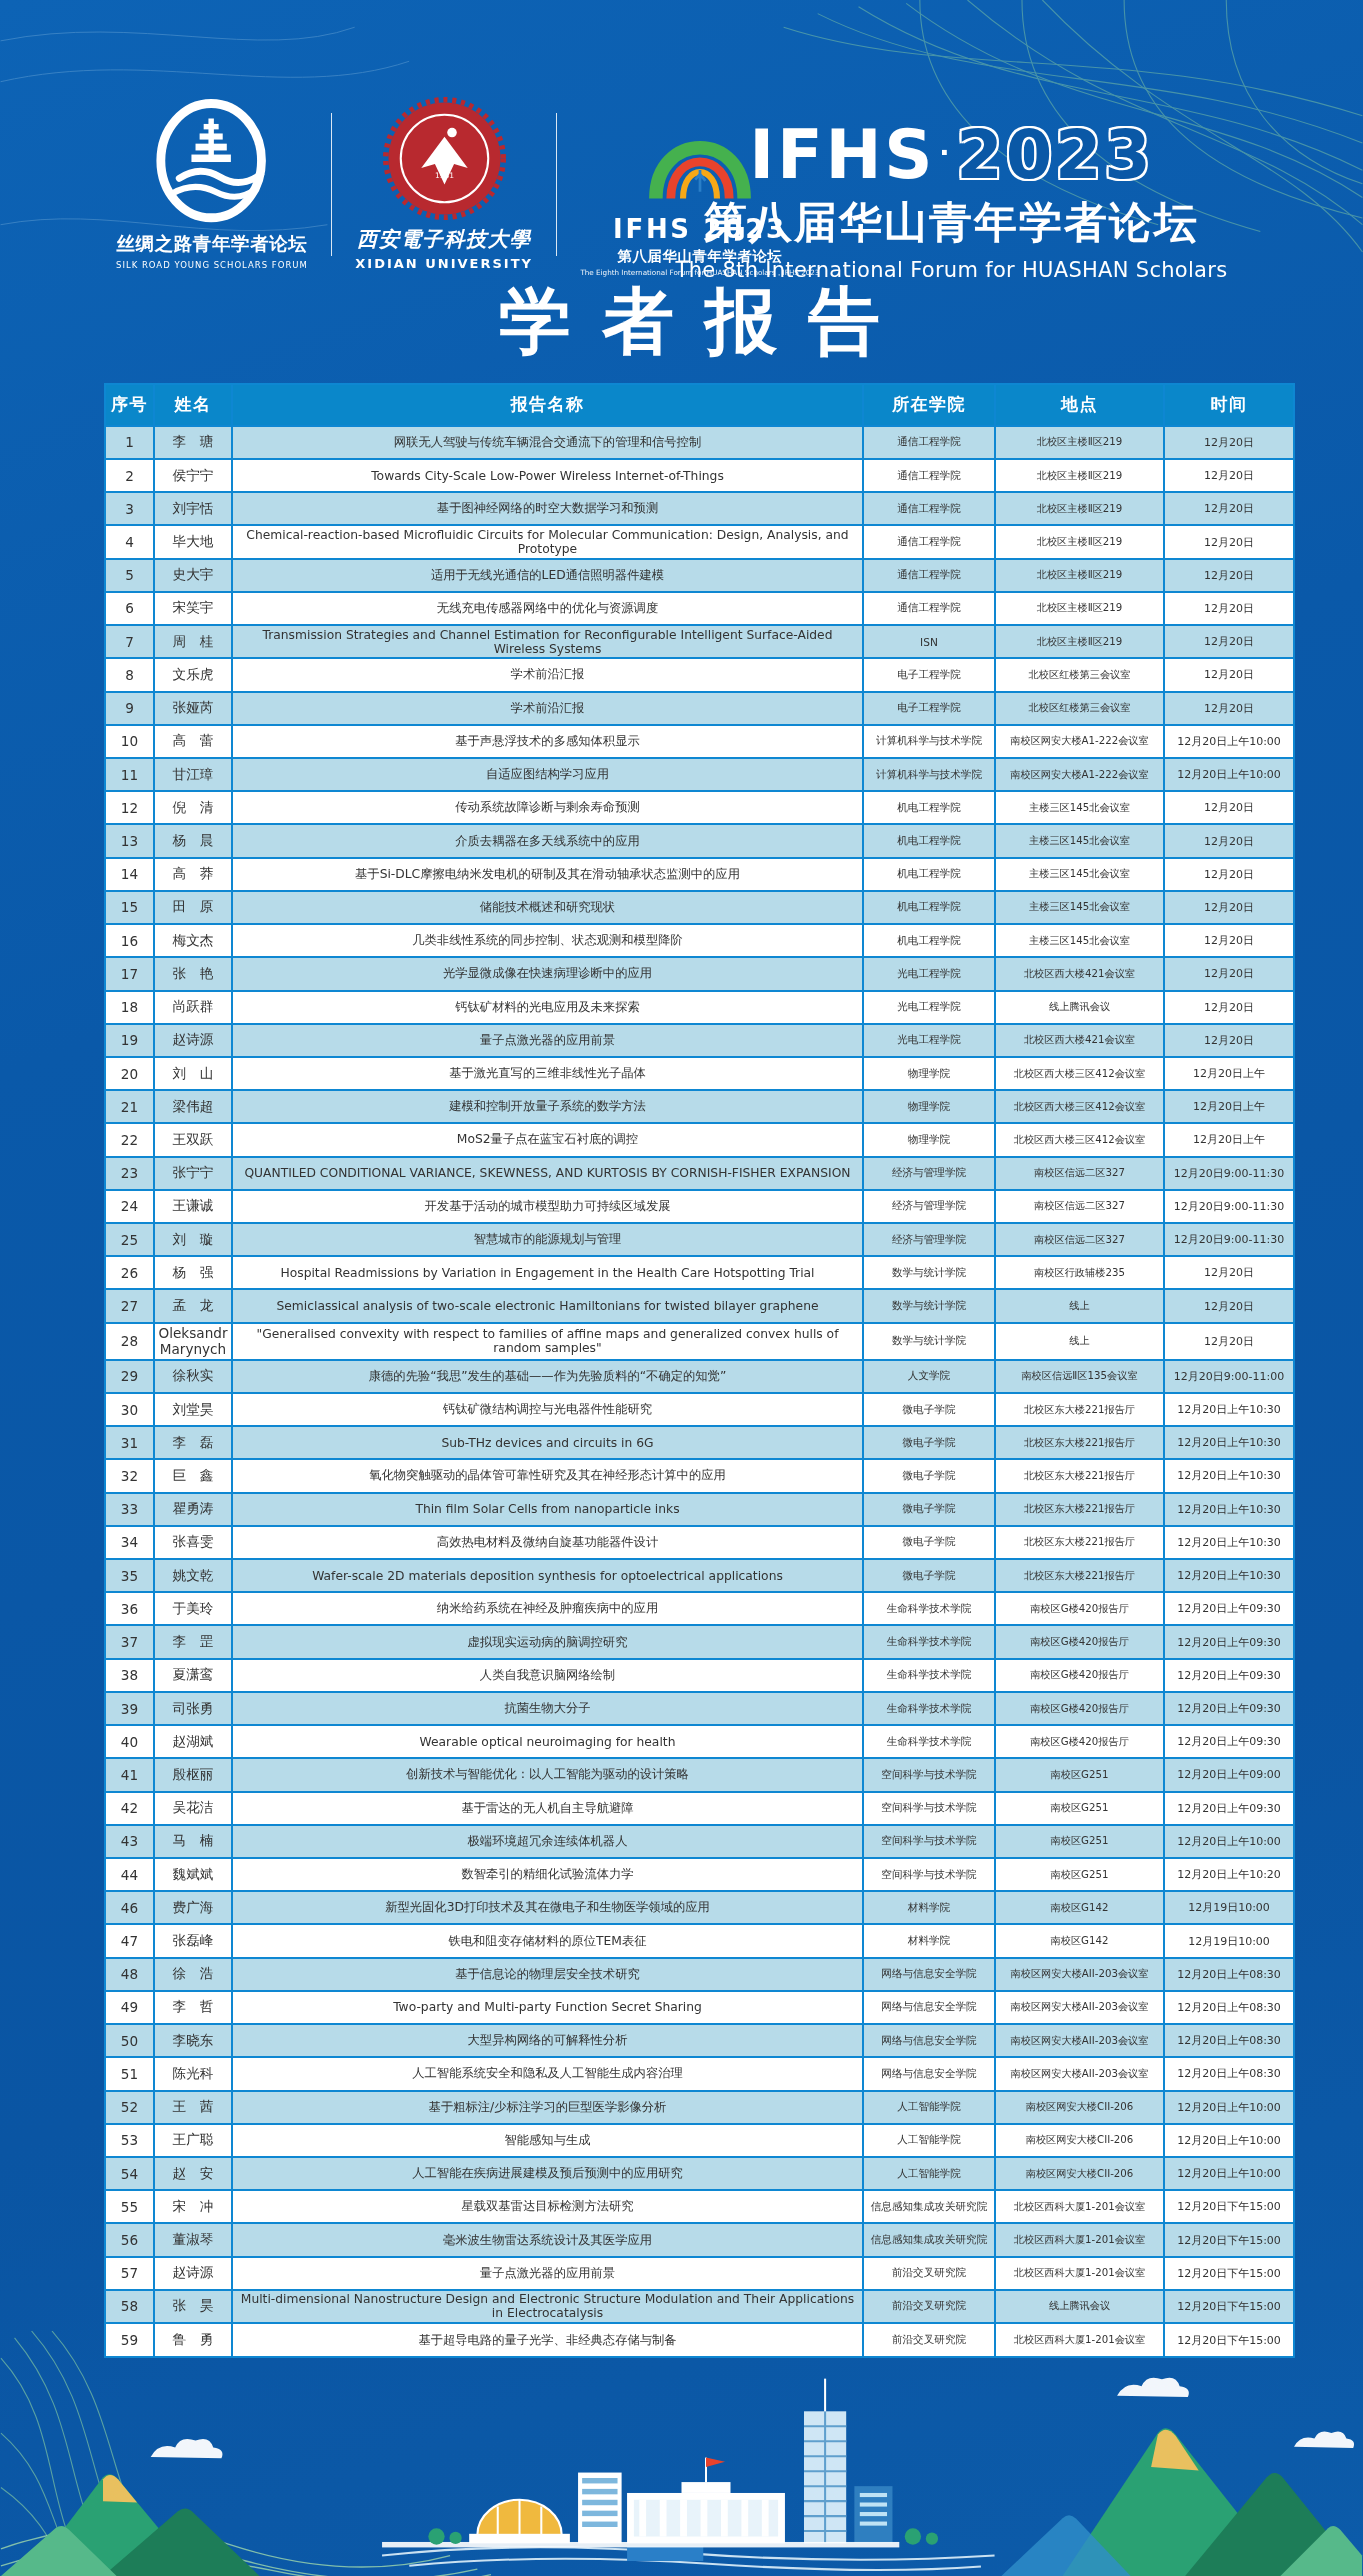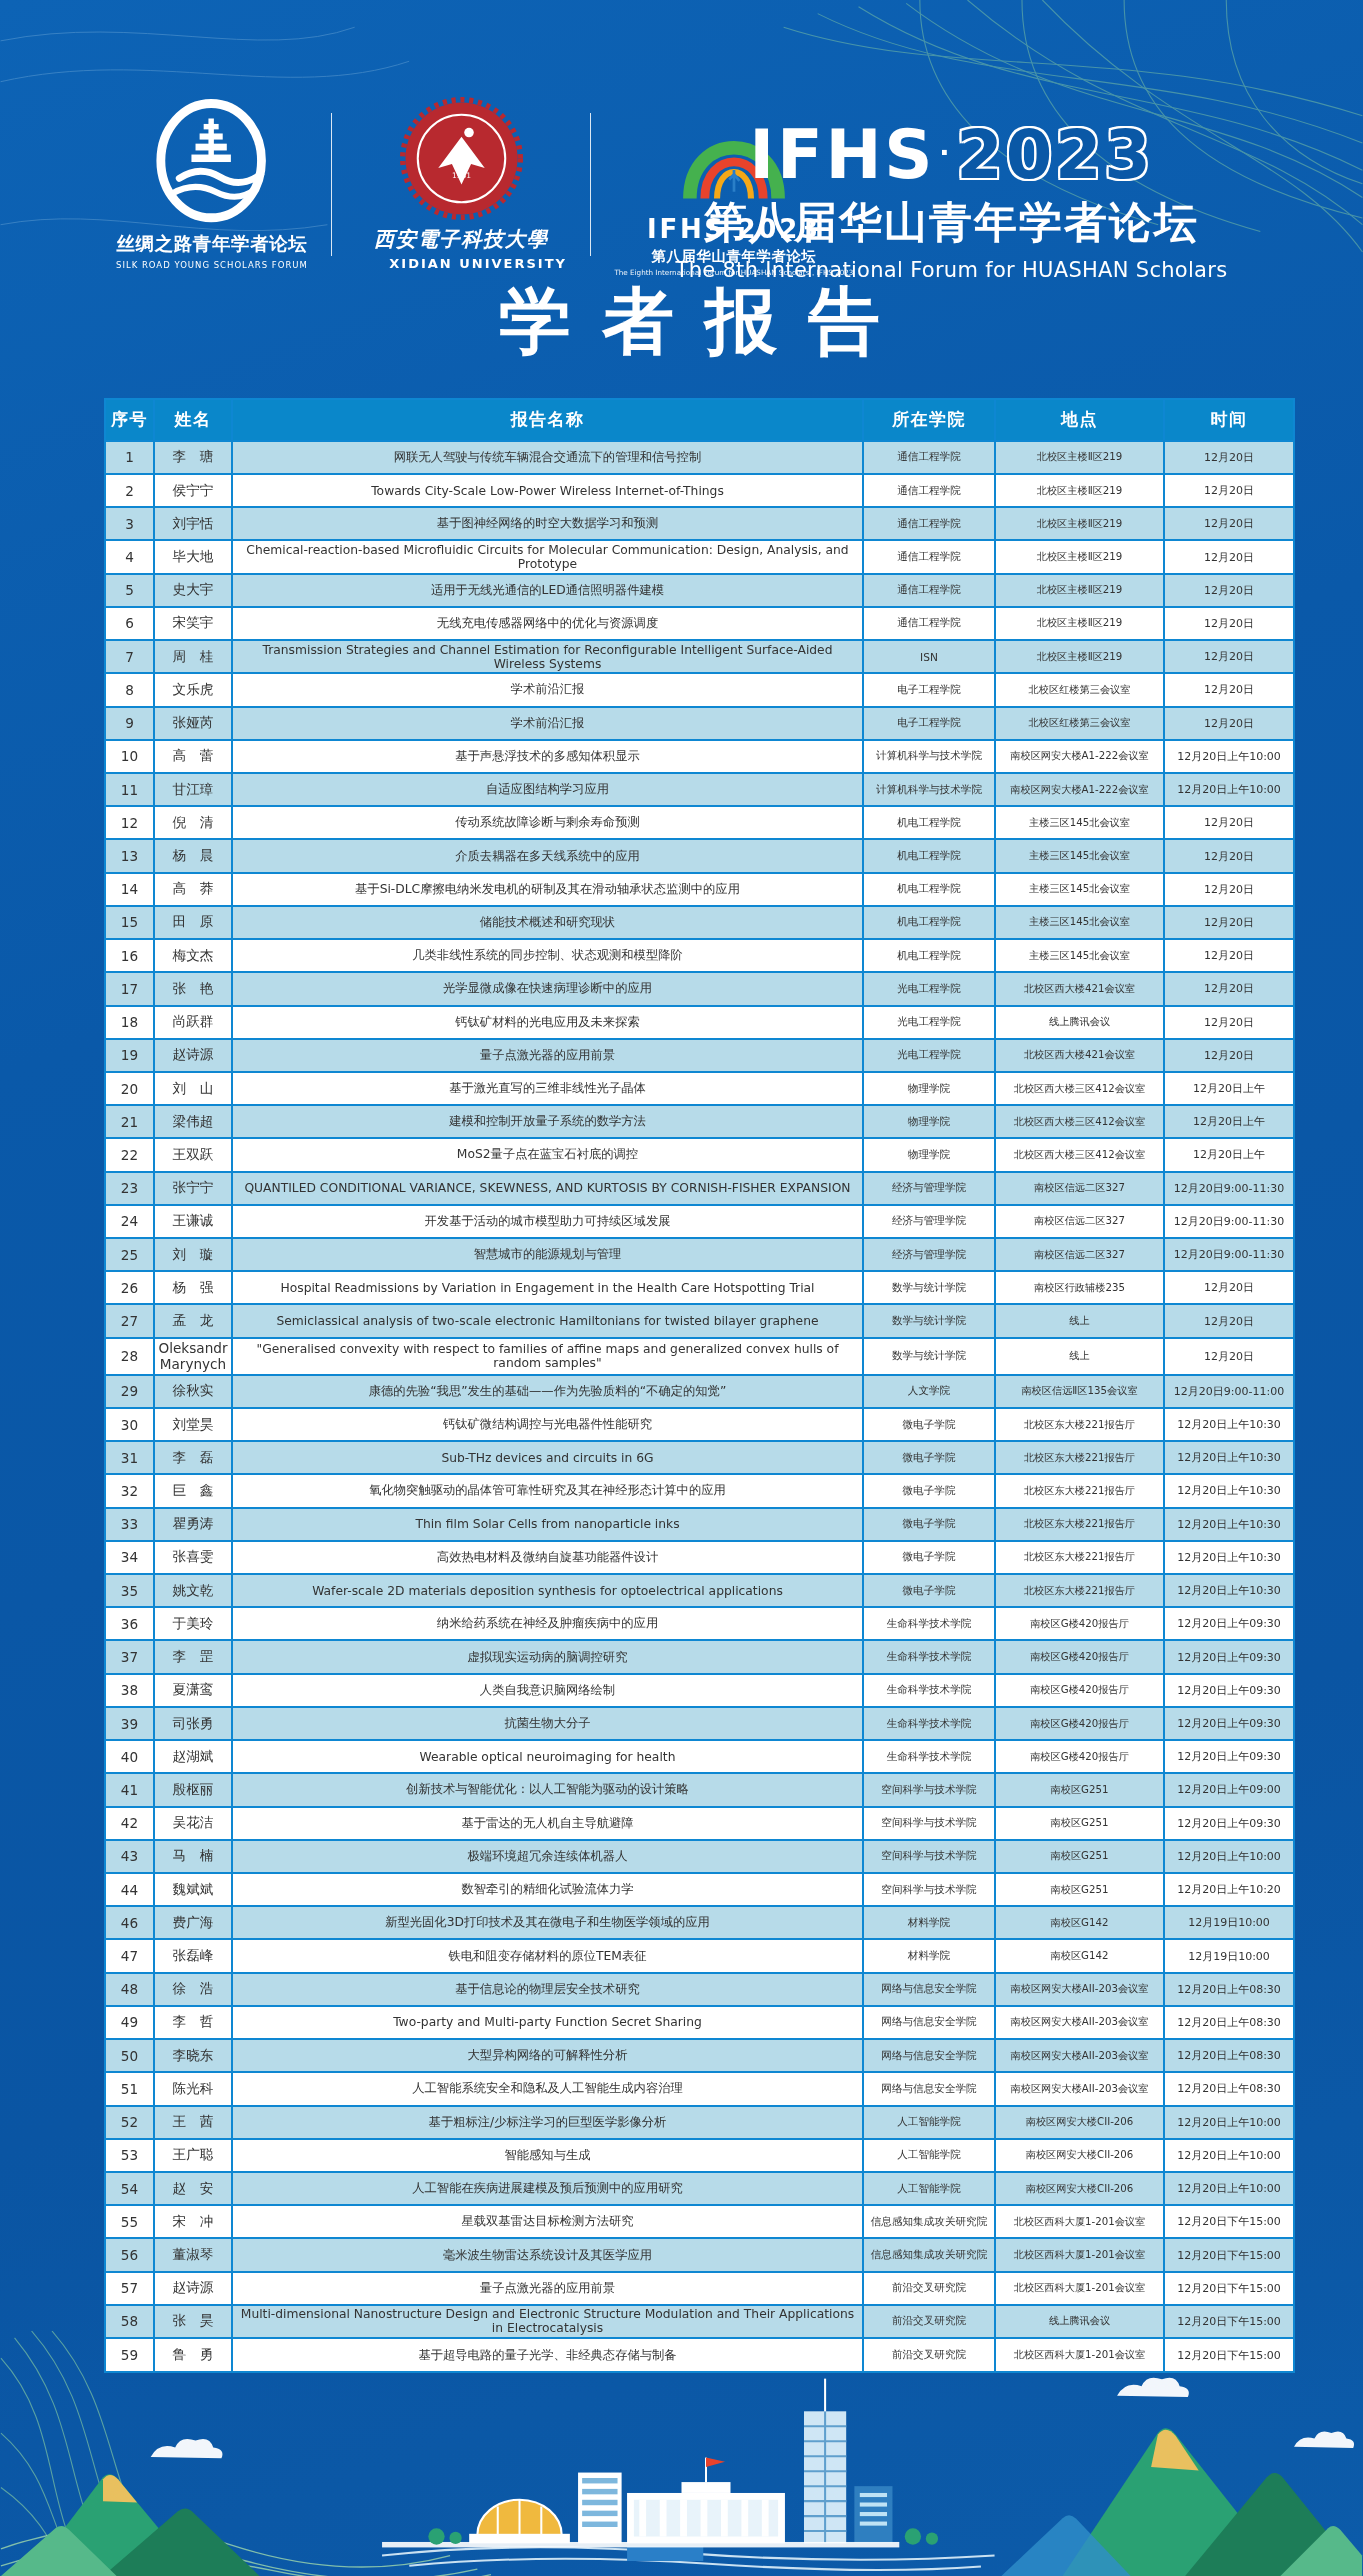--- a/index.html
+++ b/index.html
@@ -12,41 +12,41 @@
   .deco{position:absolute;pointer-events:none;}
   .deco-top{top:0;left:0;}
   .deco-bottom{bottom:0;left:0;}
   
   .logos{position:absolute;left:116px;top:82px;height:204px;display:flex;align-items:center;}
   .logo{display:flex;flex-direction:column;align-items:center;justify-content:center;text-align:left;}
   .logo-divider{width:1.4px;height:143px;background:rgba(255,255,255,.85);margin:0 23px;}
   .logo1 .cap-cn{font-size:18.4px;font-weight:bold;letter-spacing:0.7px;margin-top:6.8px;}
   .logo1 .cap-en{font-size:8.5px;letter-spacing:1px;margin-top:3.4px;}
   .logo2 .cap-script{font-size:20.4px;font-weight:bold;font-style:italic;margin-top:5.5px;letter-spacing:1.4px;}
-  .logo2 .cap-en{font-size:13px;font-weight:bold;letter-spacing:2px;margin-top:2.7px;margin-left:34px;}
+  .logo2 .cap-en{font-size:13px;font-weight:bold;letter-spacing:2px;margin-top:2.7px;}
   .logo3 .cap-ifhs{font-size:26px;font-weight:bold;letter-spacing:2.7px;margin-top:12px;}
   .logo3 .cap-cn{font-size:14.3px;font-weight:bold;margin-top:2.7px;letter-spacing:0.7px;}
   .logo3 .cap-en{font-size:7.2px;margin-top:2.7px;opacity:.95;}
   .forum-head{position:absolute;left:665px;top:89px;width:573px;text-align:center;}
   .forum-brand{font-size:67px;font-weight:bold;letter-spacing:2.7px;line-height:1.05;white-space:nowrap;margin-top:31px;}
   .forum-brand .dot{font-size:27px;vertical-align:16.4px;padding:0 4.1px;}
   .forum-brand .outline{
     color:#0a58a6;
     text-shadow:-2px -2px 0 #fff,2px -2px 0 #fff,-2px 2px 0 #fff,2px 2px 0 #fff,0 -2px 0 #fff,0 2px 0 #fff,-2px 0 0 #fff,2px 0 0 #fff;
   }
   .forum-cn{font-size:43px;font-weight:bold;letter-spacing:2px;margin-top:4.1px;white-space:nowrap;}
   .forum-en{font-size:21px;margin-top:5.5px;letter-spacing:0.3px;white-space:nowrap;}
   
   .page-title{
     position:absolute;left:0;top:278px;width:100%;text-align:center;
     font-size:72px;font-weight:bold;letter-spacing:31px;text-indent:31px;line-height:1.2;padding-left:8px;
   }
   
   table.report{
-    position:absolute;left:104px;top:398px;width:1156px;height:1975px;
+    position:absolute;left:104px;top:383px;width:1156px;height:1975px;
     border-collapse:collapse;table-layout:fixed;background:#0e87d2;
     border:2.7px solid #ffffff;
   }
   table.report th,table.report td{
     border:2px solid #0e87d2;text-align:center;vertical-align:middle;
     padding:1.4px 2.7px;word-wrap:break-word;overflow:hidden;
   }
   table.report thead th{
     background:#0a87ca;color:#ffffff;font-size:17px;font-weight:bold;height:37px;letter-spacing:1.4px;
   }

